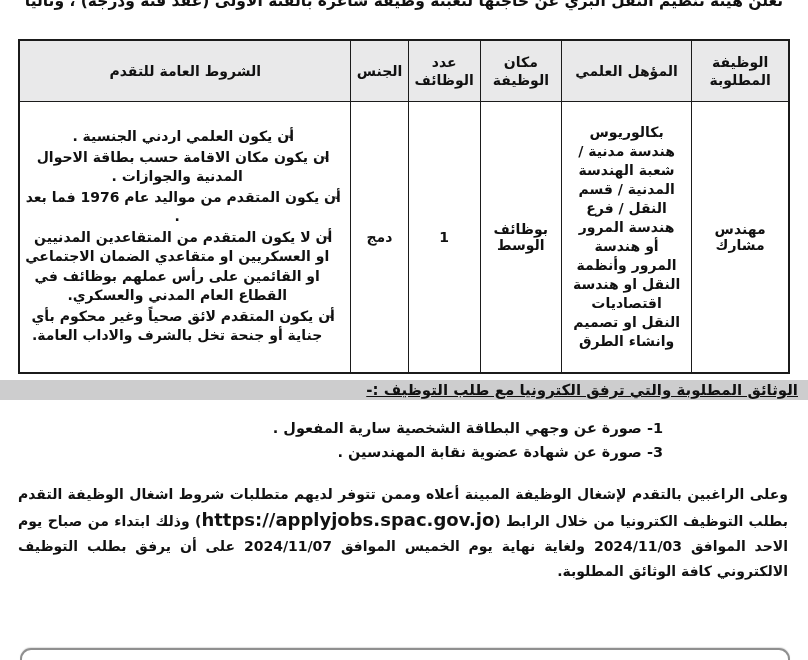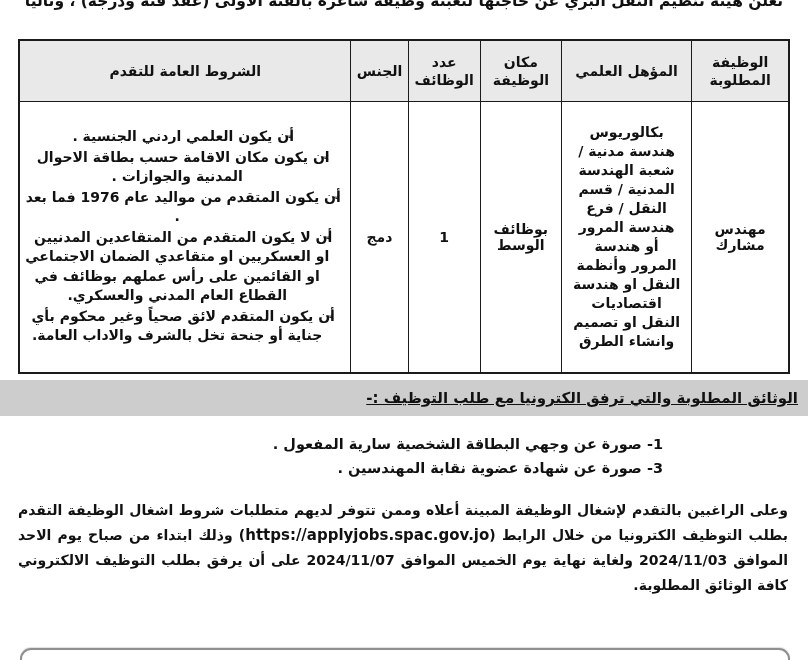--- a/index.html
+++ b/index.html
@@ -71,21 +71,21 @@
     display: inline-block;
     transform: scaleX(-1);
     font-size: 11px;
     margin-left: 3px;
     vertical-align: 1px;
   }
 
   
   .band {
     margin-top: 6px;
-    height: 36px;
+    height: 20px;
     background: #cdcdce;
     display: flex;
     align-items: center;
     padding: 0 10px;
   }
   .band-title {
     font-size: 15px;
     text-decoration: underline;
   }
 
@@ -97,21 +97,21 @@
     line-height: 24px;
   }
 
   
   .apply {
     margin: 18px 20px 0 18px;
     text-align: justify;
     font-size: 14px;
     line-height: 25px;
   }
-  .url { font-size: 15px; }
+  .url { font-size: 18px; }
 
   
   .bottom-box {
     position: absolute;
     top: 648px;
     left: 20px;
     width: 770px;
     height: 40px;
     border: 2px solid #8f8f8f;
     border-radius: 11px;

